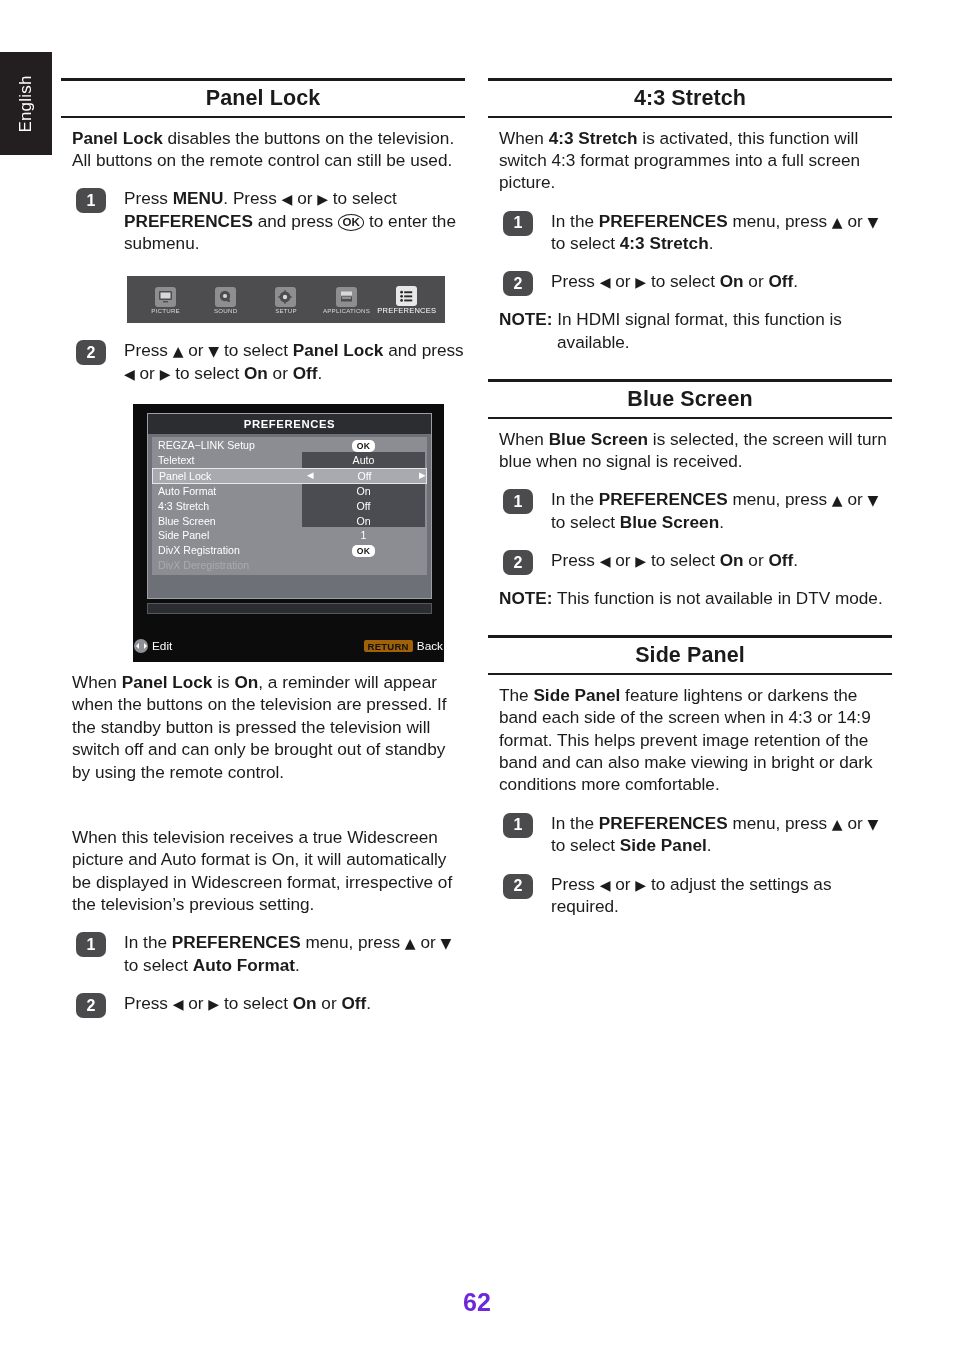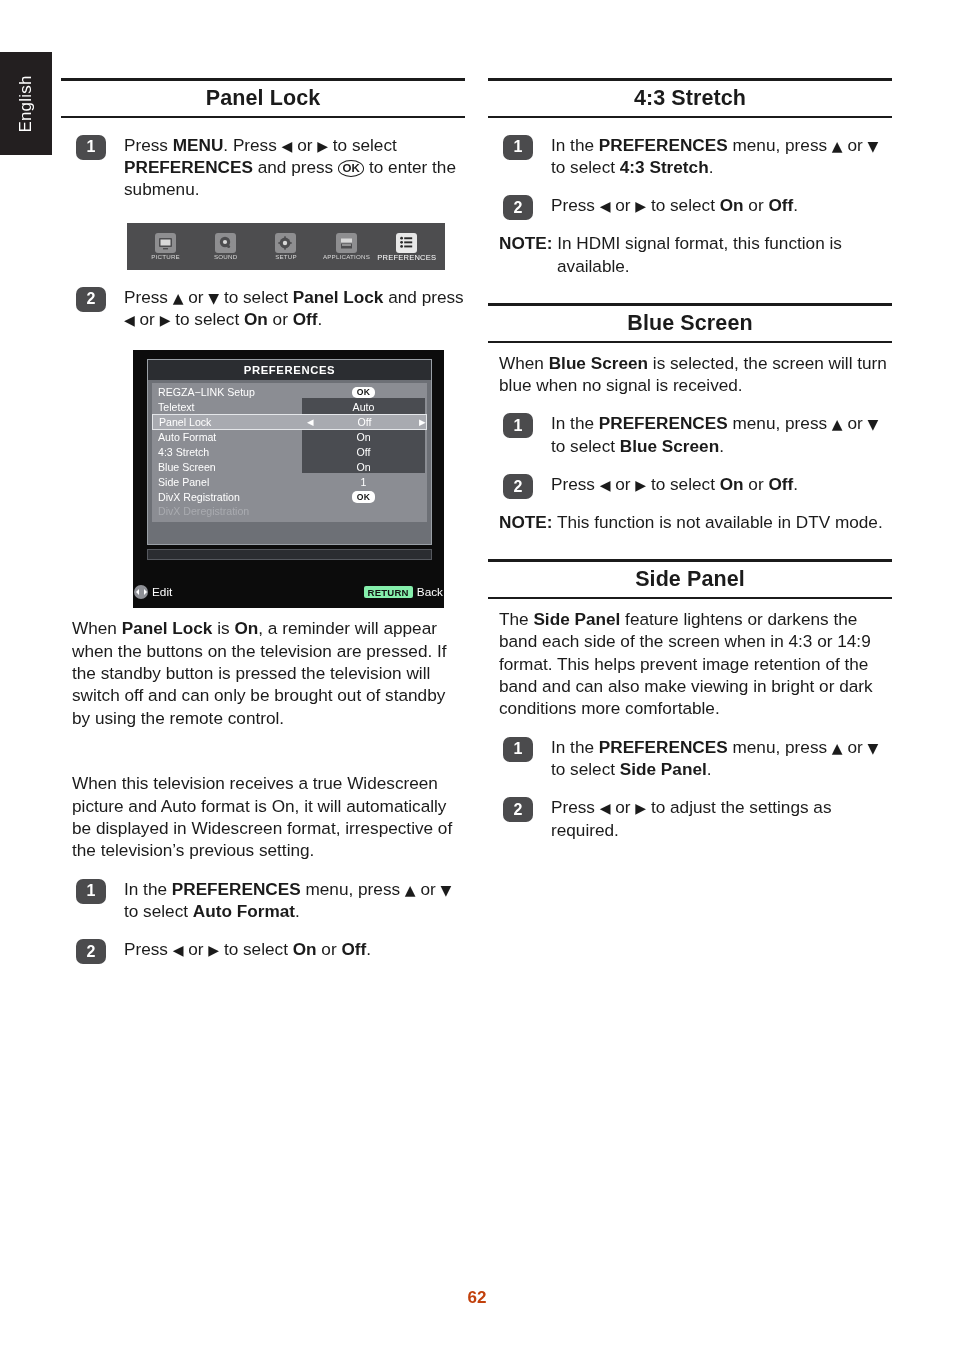--- a/index.html
+++ b/index.html
@@ -266,38 +266,38 @@
   .dpad::before {
     left: 1.5px;
     border-right: 3.5px solid #ffffff;
   }
   .dpad::after {
     right: 1.5px;
     border-left: 3.5px solid #ffffff;
   }
   .return-chip {
     display: inline-block;
-    background: #86efac;
+    background: #a16207;
     color: #131313;
     font-size: 9.6px;
     font-weight: bold;
     border-radius: 2px;
     padding: 0.5px 4px;
     letter-spacing: .2px;
   }
 
   
   .pagenum {
     position: absolute;
     left: 0; right: 0;
     top: 1288px;
     text-align: center;
-    font-size: 17px;
-    font-weight: bold;
-    color: #c2410c;
+    font-size: 25px;
+    font-weight: bold;
+    color: #6d28d9;
   }
 
   .arr { font-family: "DejaVu Sans", sans-serif; font-size: 14px; }
   .ok-inline {
     display: inline-block;
     border: 1.6px solid #1b1b1b;
     border-radius: 50%;
     font-size: 11.5px;
     font-weight: bold;
     padding: 0.5px 3.5px 1px;
@@ -312,20 +312,21 @@
   <span class="lang-text">English</span>
 </div>
 
 <div class="page">
 
   <div class="col col-left">
 
     <div class="section-head">
       <div class="title">Panel Lock</div>
     </div>
+    <p class="para"><b>Panel Lock</b> disables the buttons on the television. All buttons on the remote control can still be used.</p>
 
     <div class="step">
       <span class="badge">1</span>
       <span class="step-text">Press <b>MENU</b>. Press <span class="arr">◀</span> or <span class="arr">▶</span> to select <b>PREFERENCES</b> and press <span class="ok-inline">OK</span> to enter the submenu.</span>
     </div>
 
     <div class="iconbar">
       <div class="ic">
         <span class="glyph dim">
           <svg width="15" height="13" viewBox="0 0 15 13">
@@ -473,20 +474,21 @@
       <span class="badge">2</span>
       <span class="step-text">Press <span class="arr">◀</span> or <span class="arr">▶</span> to select <b>On</b> or <b>Off</b>.</span>
     </div>
   </div>
 
   <div class="col col-right">
 
     <div class="section-head">
       <div class="title">4:3 Stretch</div>
     </div>
+    <p class="para">When <b>4:3 Stretch</b> is activated, this function will switch 4:3 format programmes into a full screen picture.</p>
 
     <div class="step">
       <span class="badge">1</span>
       <span class="step-text">In the <b>PREFERENCES</b> menu, press <span class="arr">▲</span> or <span class="arr">▼</span> to select <b>4:3 Stretch</b>.</span>
     </div>
     <div class="step">
       <span class="badge">2</span>
       <span class="step-text">Press <span class="arr">◀</span> or <span class="arr">▶</span> to select <b>On</b> or <b>Off</b>.</span>
     </div>
     <p class="note">

